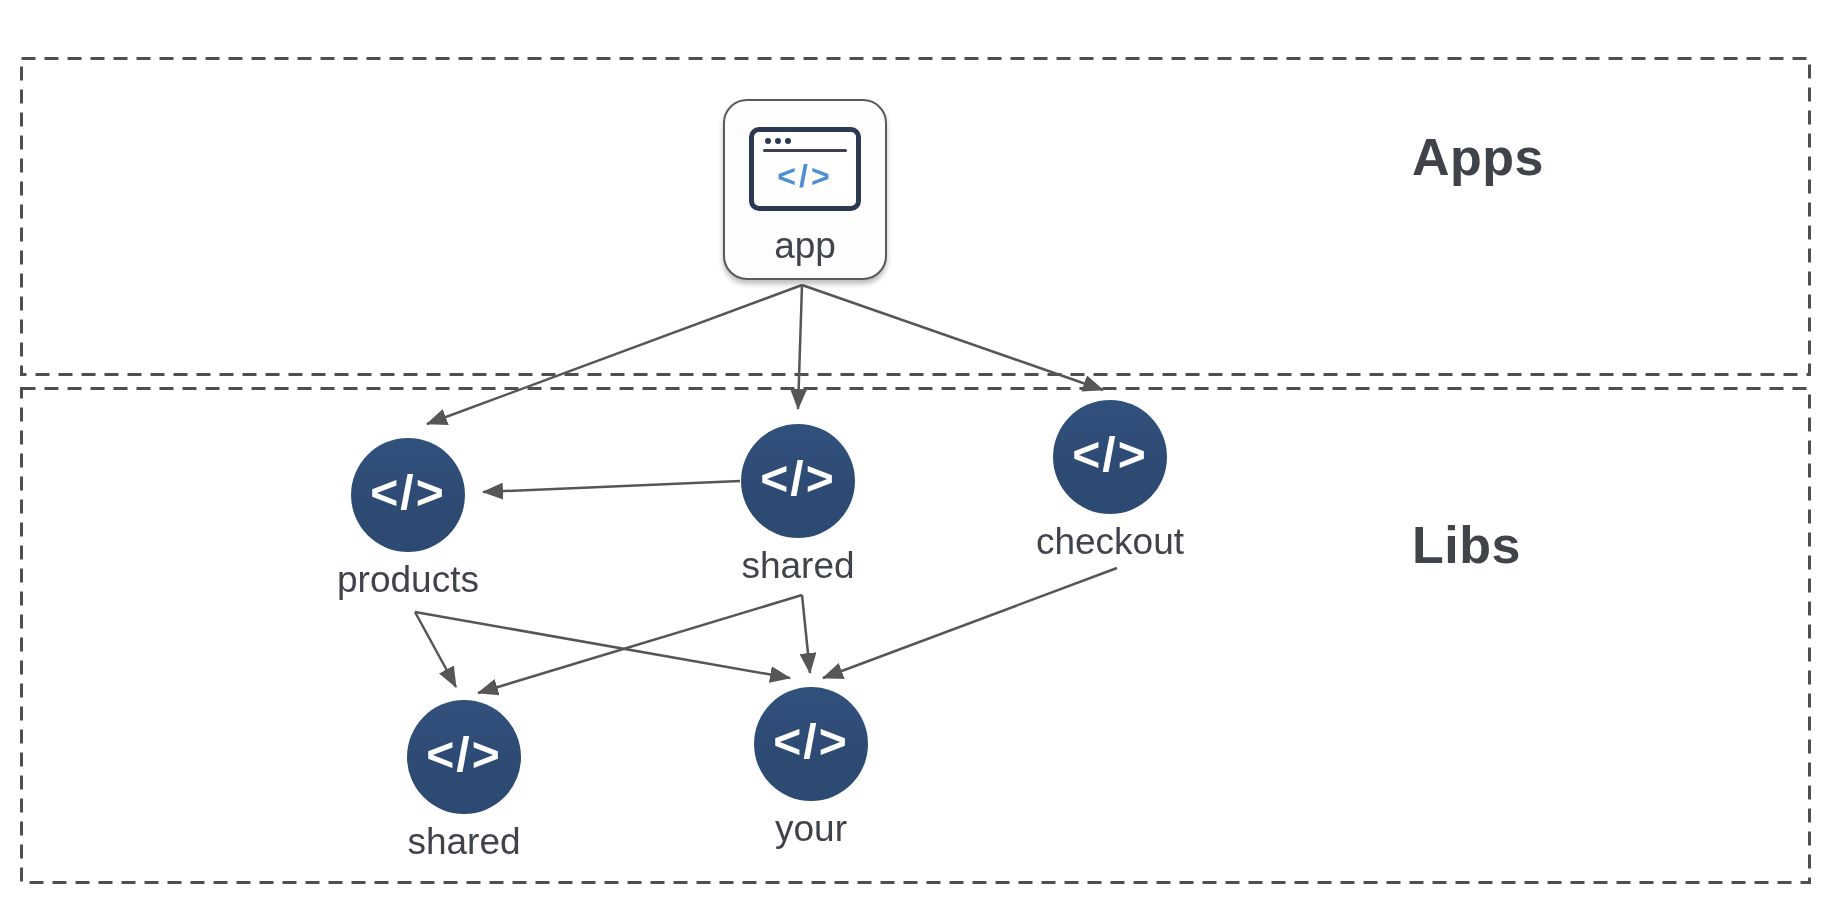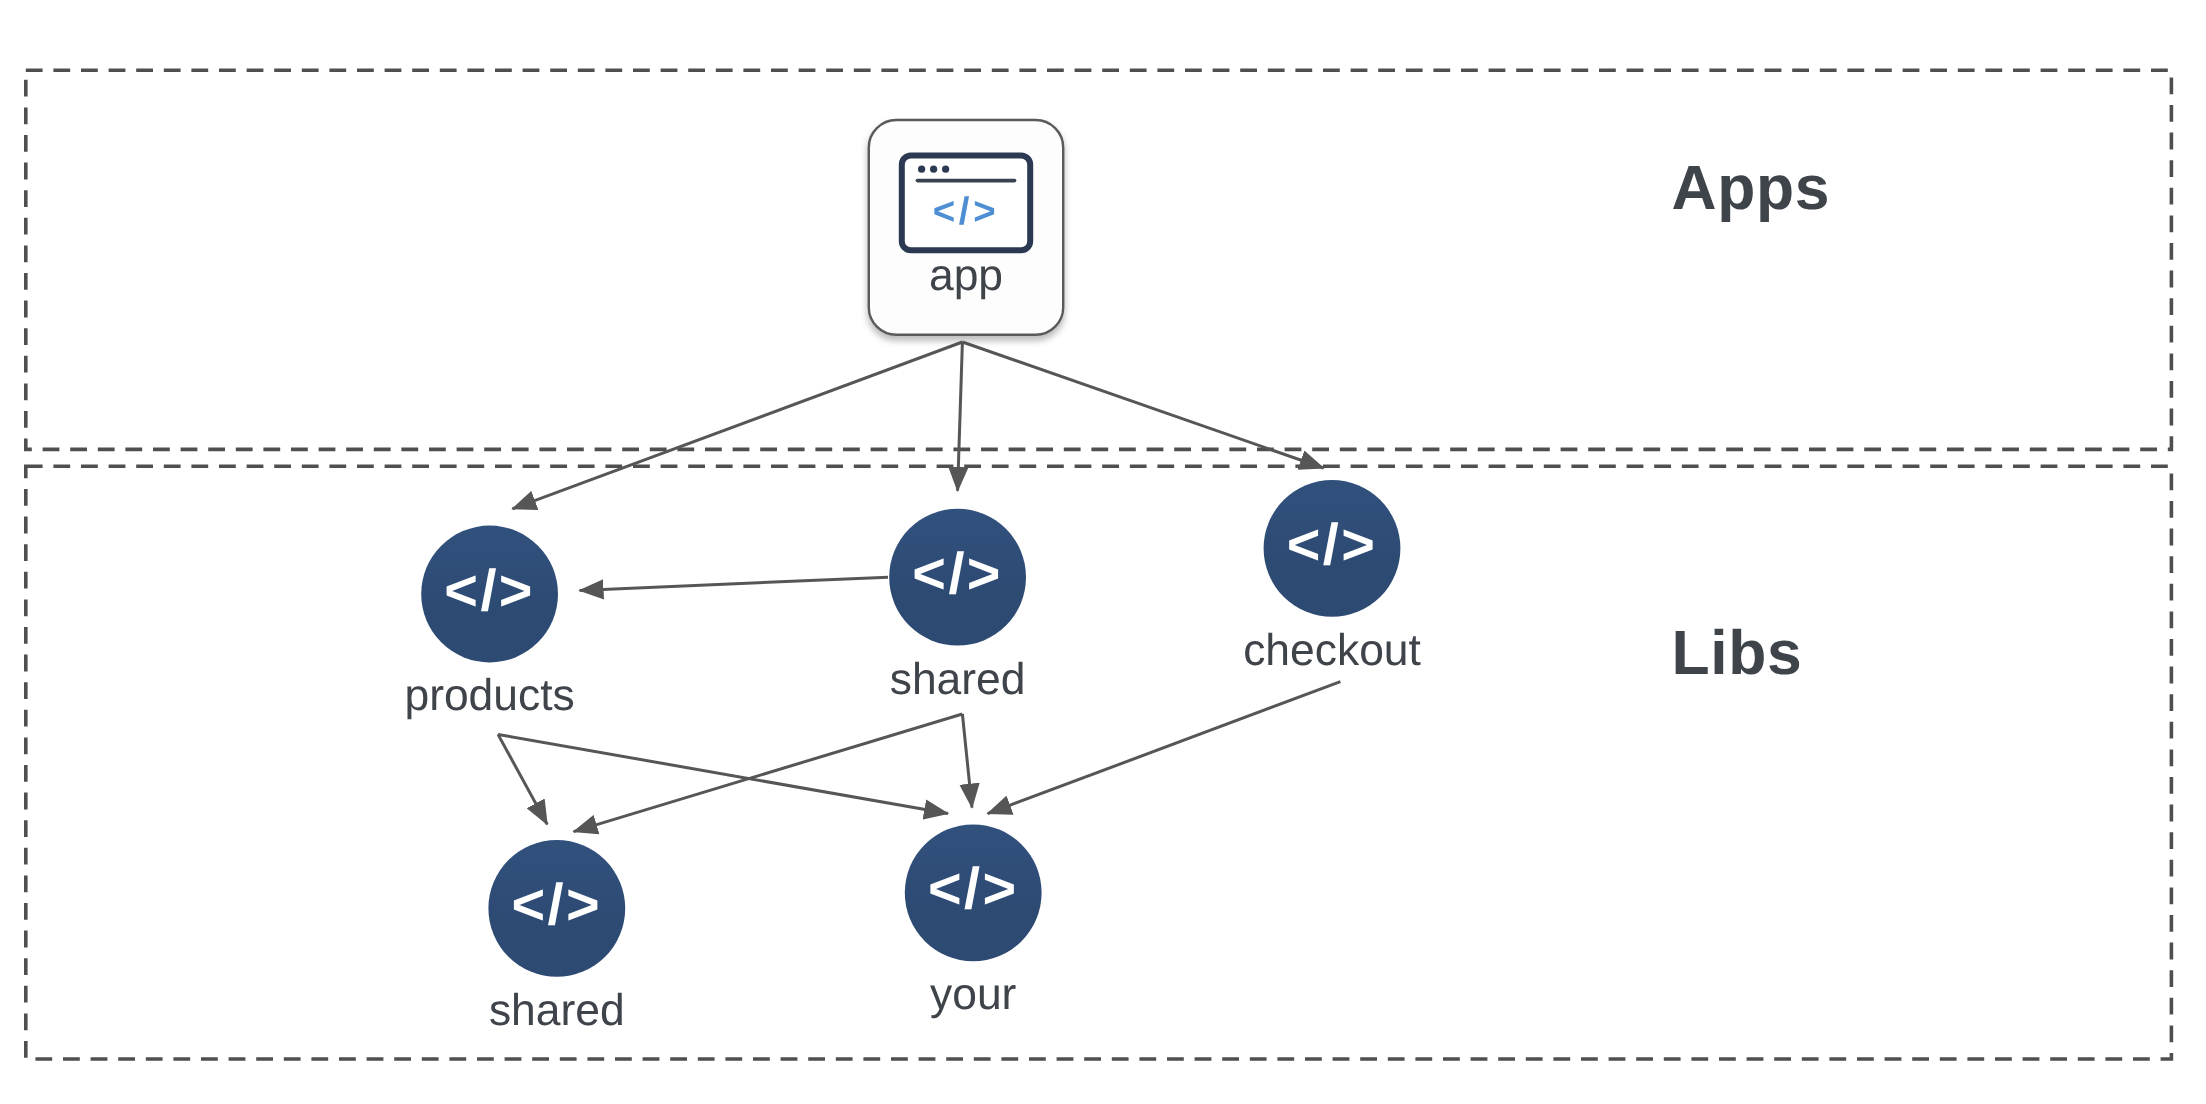--- a/index.html
+++ b/index.html
@@ -72,21 +72,21 @@
   .win-code {
     text-align: center;
     font-weight: bold;
     font-size: 32px;
     letter-spacing: 3px;
     color: var(--icon-blue, #4e8ed3);
     margin-top: 8px;
     line-height: 1;
   }
   .app-label {
-    margin-top: 0;
+    margin-top: 16px;
     font-size: 37px;
     color: var(--text, #3f444b);
     line-height: 1;
     text-align: right;
   }
 
   
   .lib-node {
     position: absolute;
     width: 220px;
@@ -127,20 +127,21 @@
   .zone-label {
     position: absolute;
     left: 1393px;
     color: var(--text, #3f444b);
   }
   .zone-label .title {
     font-weight: bold;
     font-size: 52px;
     line-height: 54px;
     letter-spacing: 0.5px;
+    margin-left: 19px;
   }
   .zone-label .subtitle {
     font-size: 38px;
     line-height: 44px;
     margin-top: 2px;
   }
   .zone-label-apps { top: 130px; }
   .zone-label-libs { top: 518px; }
 </style>
 </head>

